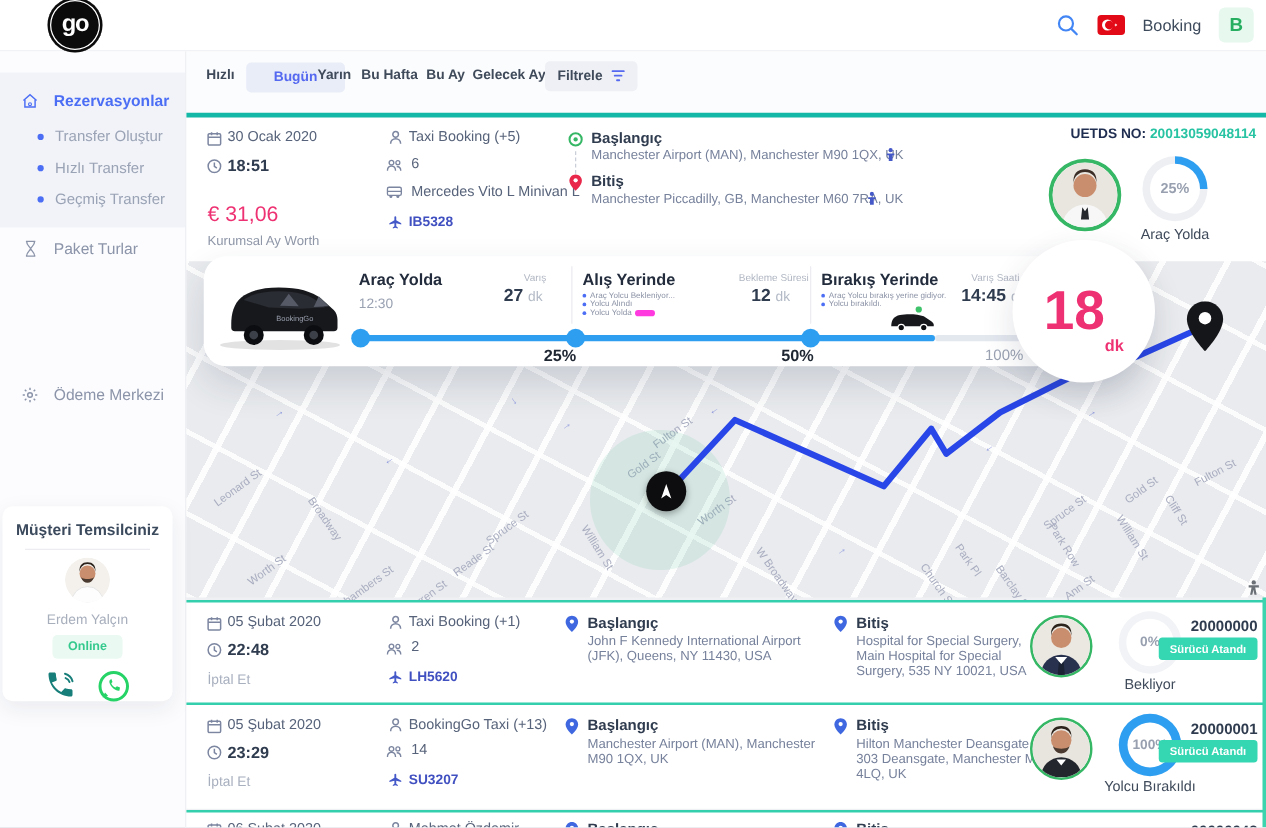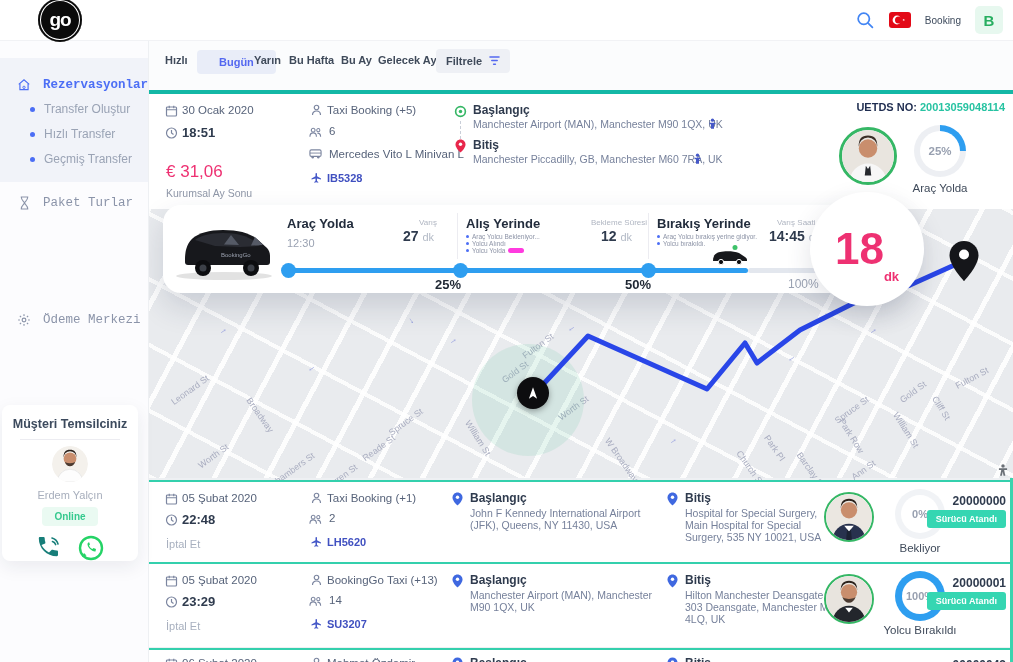--- a/index.html
+++ b/index.html
@@ -6,27 +6,27 @@
   #app{position:relative;width:1013px;height:662px;overflow:hidden;background:#eef0f3;
        font-family:"Liberation Sans",sans-serif;color:#3d4a5c;}
   .abs{position:absolute;}
   
   .header{left:0;top:0;width:1013px;height:40px;background:#fff;z-index:60;border-bottom:1px solid #f1f2f5;}
   .logo{left:38px;top:-2px;width:44px;height:44px;border-radius:50%;background:#0b0b0b;color:#fff;
         display:flex;align-items:center;justify-content:center;font-weight:bold;font-size:19px;letter-spacing:-1px;
         box-shadow:inset 0 0 0 2px #0b0b0b, inset 0 0 0 3px #fff;}
   .hdr-right{right:10px;top:0;height:40px;display:flex;align-items:center;gap:14px;}
   .flag{width:22px;height:16px;background:#e30a17;border-radius:3px;position:relative;display:flex;align-items:center;}
-  .brand{font-size:10px;color:#3d4a5c;}
+  .brand{font-size:13px;color:#3d4a5c;}
   .profile-b{width:28px;height:28px;background:#e7f8ef;color:#27ae60;border-radius:5px;display:flex;
              align-items:center;justify-content:center;font-weight:bold;font-size:15px;}
   
   .sidebar{left:0;top:40px;width:148px;height:622px;background:#fcfcfe;z-index:55;border-right:1px solid #eef0f3;}
   .side-active-bg{left:0;top:18px;width:148px;height:124px;background:#f1f3f9;}
-  .side-item{position:absolute;left:0;width:148px;height:22px;display:flex;align-items:flex-end;font-size:12.5px;color:#8b94a9;cursor:pointer;font-family:Liberation Mono, monospace;}
+  .side-item{position:absolute;left:0;width:148px;height:22px;display:flex;align-items:center;font-size:12.5px;color:#8b94a9;cursor:pointer;}
   .side-item .ic{width:16px;margin-left:16px;margin-right:11px;display:flex;justify-content:center;}
   .side-item.active{color:#4c6ef5;font-weight:bold;}
   .side-sub{position:absolute;left:0;width:148px;height:18px;display:flex;align-items:center;font-size:12px;color:#9aa3b5;}
   .side-sub .dot{width:5px;height:5px;border-radius:50%;background:#4c6ef5;margin-left:30px;margin-right:9px;}
   .chev{position:absolute;right:14px;color:#b6bcc9;font-size:11px;}
   .rep-card{left:2px;top:365px;width:136px;height:156px;background:#fff;border-radius:8px;
             box-shadow:0 6px 18px rgba(30,40,70,.08);text-align:center;}
   .rep-title{font-size:12.5px;font-weight:bold;color:#3c4a5d;margin-top:12px;}
   .rep-hr{width:100px;height:1px;background:#ececf1;margin:8px auto 6px;}
   .avatar{border-radius:50%;overflow:hidden;display:inline-block;}
@@ -165,21 +165,21 @@
       <rect x="2" y="4" width="20" height="18" rx="2" fill="none" stroke="#7c86a0" stroke-width="2.4"></rect>
       <path d="M2 9.5h20M7.5 1.5v5M16.5 1.5v5" stroke="#7c86a0" stroke-width="2.4"></path>
     </svg>
     <span class="abs t-date" style="left:34px;top:10px">30 Ocak 2020</span>
     <svg class="cell-ic" style="left:17px;top:33px" width="12" height="12" viewBox="0 0 24 24">
       <circle cx="12" cy="12" r="10" fill="none" stroke="#7c86a0" stroke-width="2.4"></circle>
       <path d="M12 6v6l4 3" fill="none" stroke="#7c86a0" stroke-width="2.4"></path>
     </svg>
     <span class="abs t-time" style="left:34px;top:31px">18:51</span>
     <span class="abs t-price" style="left:18px;top:68px">€ 31,06</span>
-    <span class="abs t-note" style="left:18px;top:93px">Kurumsal Ay Sonu</span>
+    <span class="abs t-note" style="left:18px;top:93px">Kurumsal Ay Worth</span>
 
     <svg class="cell-ic" style="left:162px;top:10px" width="12" height="12" viewBox="0 0 24 24">
       <circle cx="12" cy="7" r="4.5" fill="none" stroke="#7c86a0" stroke-width="2.4"></circle>
       <path d="M4 22c0-5 3.6-8 8-8s8 3 8 8" fill="none" stroke="#7c86a0" stroke-width="2.4"></path>
     </svg>
     <span class="abs t-date" style="left:179px;top:10px">Taxi Booking (+5)</span>
     <svg class="cell-ic" style="left:161px;top:32px" width="14" height="12" viewBox="0 0 28 24">
       <circle cx="9" cy="8" r="4" fill="none" stroke="#7c86a0" stroke-width="2.4"></circle>
       <circle cx="20" cy="8" r="3.4" fill="none" stroke="#7c86a0" stroke-width="2.2"></circle>
       <path d="M2 22c0-5 3-8 7-8s7 3 7 8M18 14.5c4 0 7 3 7 7.5" fill="none" stroke="#7c86a0" stroke-width="2.4"></path>

